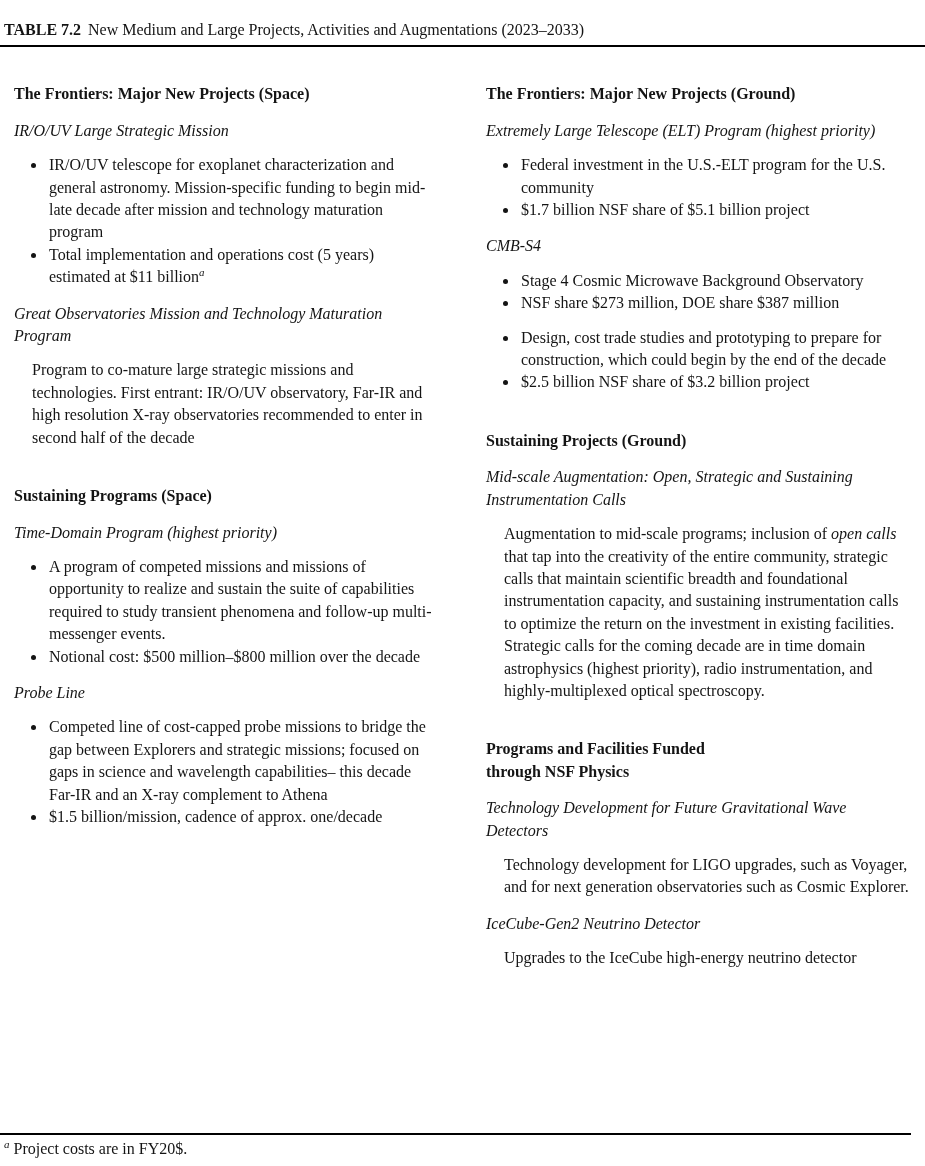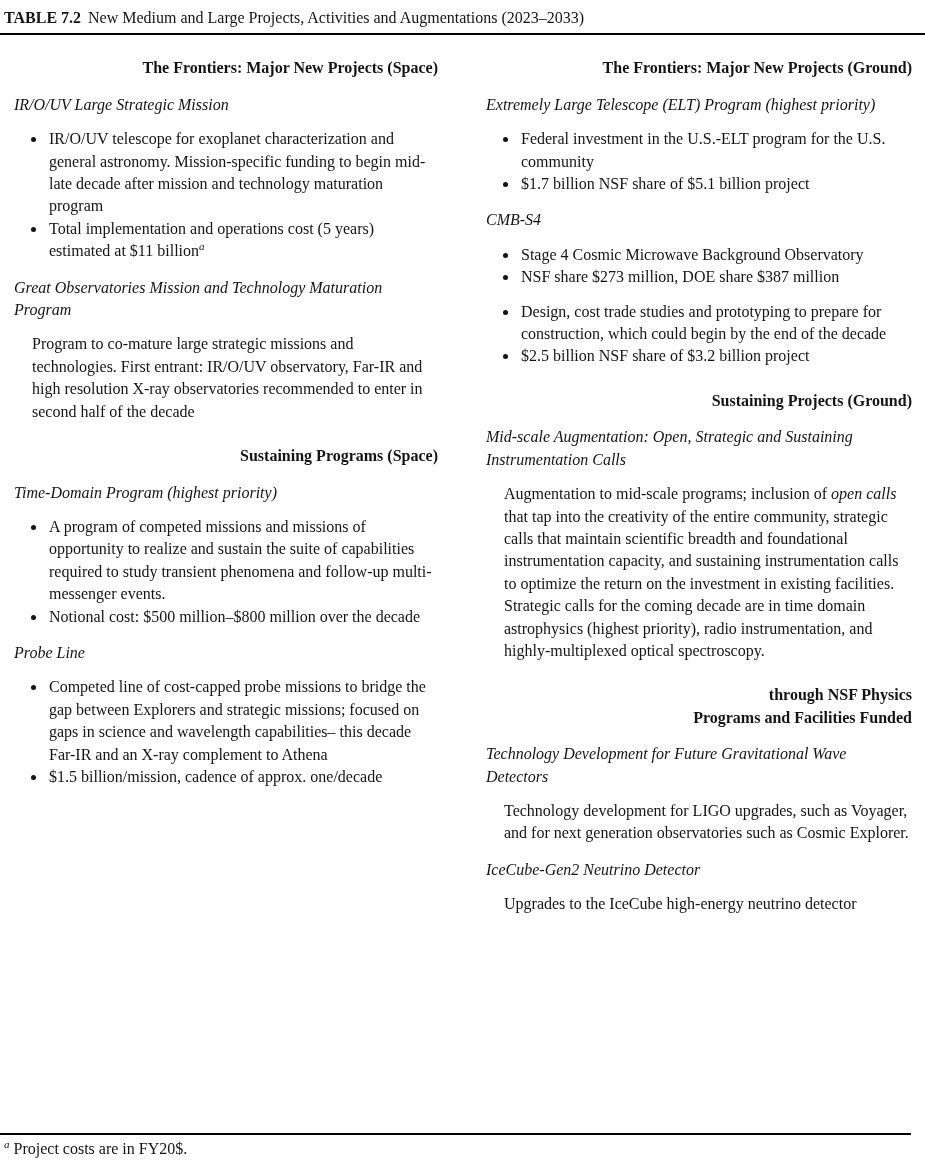--- a/index.html
+++ b/index.html
@@ -5,32 +5,32 @@
   html,body { margin:0; padding:0; background:#e8e8e8; }
   .page {
     width:925px; height:1166px;
     background:#ffffff; color:#141414;
     font-family:"Liberation Serif","DejaVu Serif",serif;
     font-size:16px; line-height:22.4px;
     position:relative; overflow:hidden; box-sizing:border-box;
     margin:0 auto;
   }
   .table-header {
-    padding:7px 4px 4px 4px;
+    padding:19px 4px 4px 4px;
     border-bottom:2px solid #000;
   }
   .title-label { font-weight:bold; }
   .title-text { margin-left:7px; }
 
   .columns { display:flex; align-items:flex-start; }
   .col { box-sizing:border-box; }
   .col-left  { width:462px; padding:0 24px 0 14px; }
   .col-right { width:463px; padding:0 13px 0 24px; }
 
-  .b-heading    { font-weight:bold; text-align:right; margin:22px 0 0 0; }
+  .b-heading    { font-weight:bold; text-align:left; margin:36px 0 0 0; }
   .b-subheading { font-style:italic; margin:14px 0 0 0; }
   ul.b-bullets  { margin:12px 0 0 0; padding:0 0 0 33px; list-style:disc outside; }
   ul.b-bullets li { padding-left:2px; }
   .b-paragraph  { margin:12px 0 0 18px; }
 
   sup.fn-ref { font-style:italic; font-size:11px; line-height:0; }
   .run-italic { font-style:italic; }
 
   .footer {
     position:absolute; left:0; right:14px; bottom:0;
@@ -92,22 +92,22 @@
         <ul class="b-bullets">
           <li><span>Design, cost trade studies and prototyping to prepare for construction, which could begin by the end of the decade</span></li>
           <li><span>$2.5 billion NSF share of $3.2 billion project</span></li>
         </ul>
         <div class="b-heading">
           <div>Sustaining Projects (Ground)</div>
         </div>
         <div class="b-subheading">Mid-scale Augmentation: Open, Strategic and Sustaining Instrumentation Calls</div>
         <p class="b-paragraph"><span>Augmentation to mid-scale programs; inclusion of </span><span class="run-italic">open calls</span><span> that tap into the creativity of the entire community, strategic calls that maintain scientific breadth and foundational instrumentation capacity, and sustaining instrumentation calls to optimize the return on the investment in existing facilities. Strategic calls for the coming decade are in time domain astrophysics (highest priority), radio instrumentation, and highly-multiplexed optical spectroscopy.</span></p>
         <div class="b-heading">
+          <div>Programs and Facilities Funded</div>
           <div>through NSF Physics</div>
-          <div>Programs and Facilities Funded</div>
         </div>
         <div class="b-subheading">Technology Development for Future Gravitational Wave Detectors</div>
         <p class="b-paragraph"><span>Technology development for LIGO upgrades, such as Voyager, and for next generation observatories such as Cosmic Explorer.</span></p>
         <div class="b-subheading">IceCube-Gen2 Neutrino Detector</div>
         <p class="b-paragraph"><span>Upgrades to the IceCube high-energy neutrino detector</span></p>
       </div>
   </div>
 
   <div class="footer">
     <sup>a</sup><span class="footnote-text">Project costs are in FY20$.</span>

